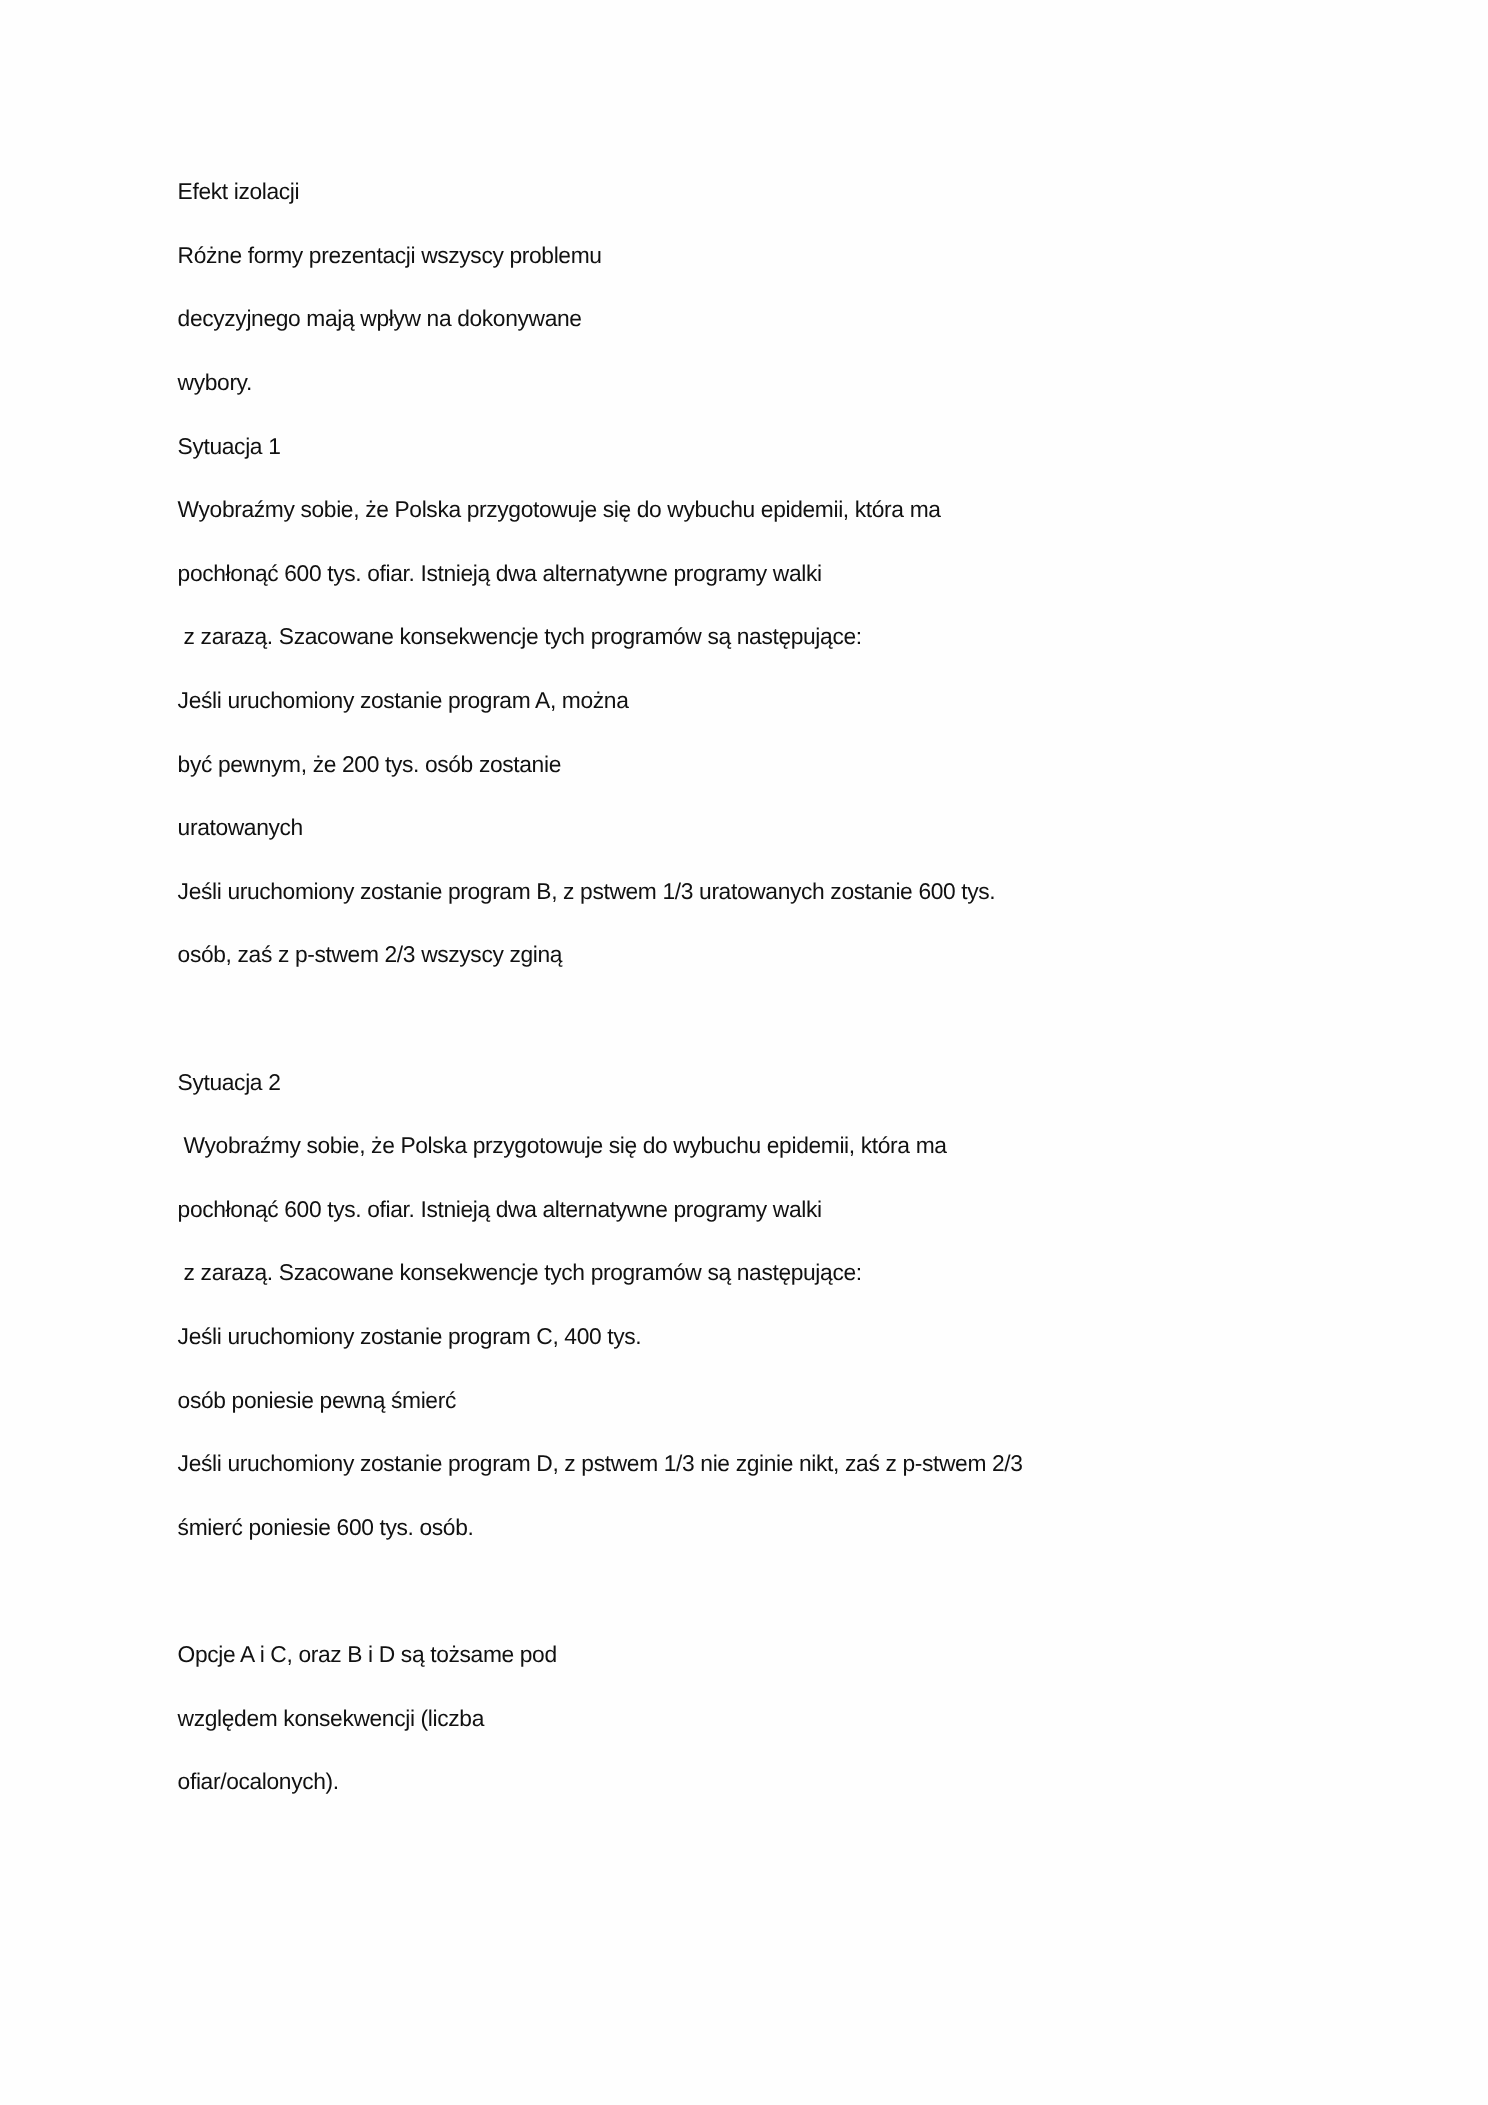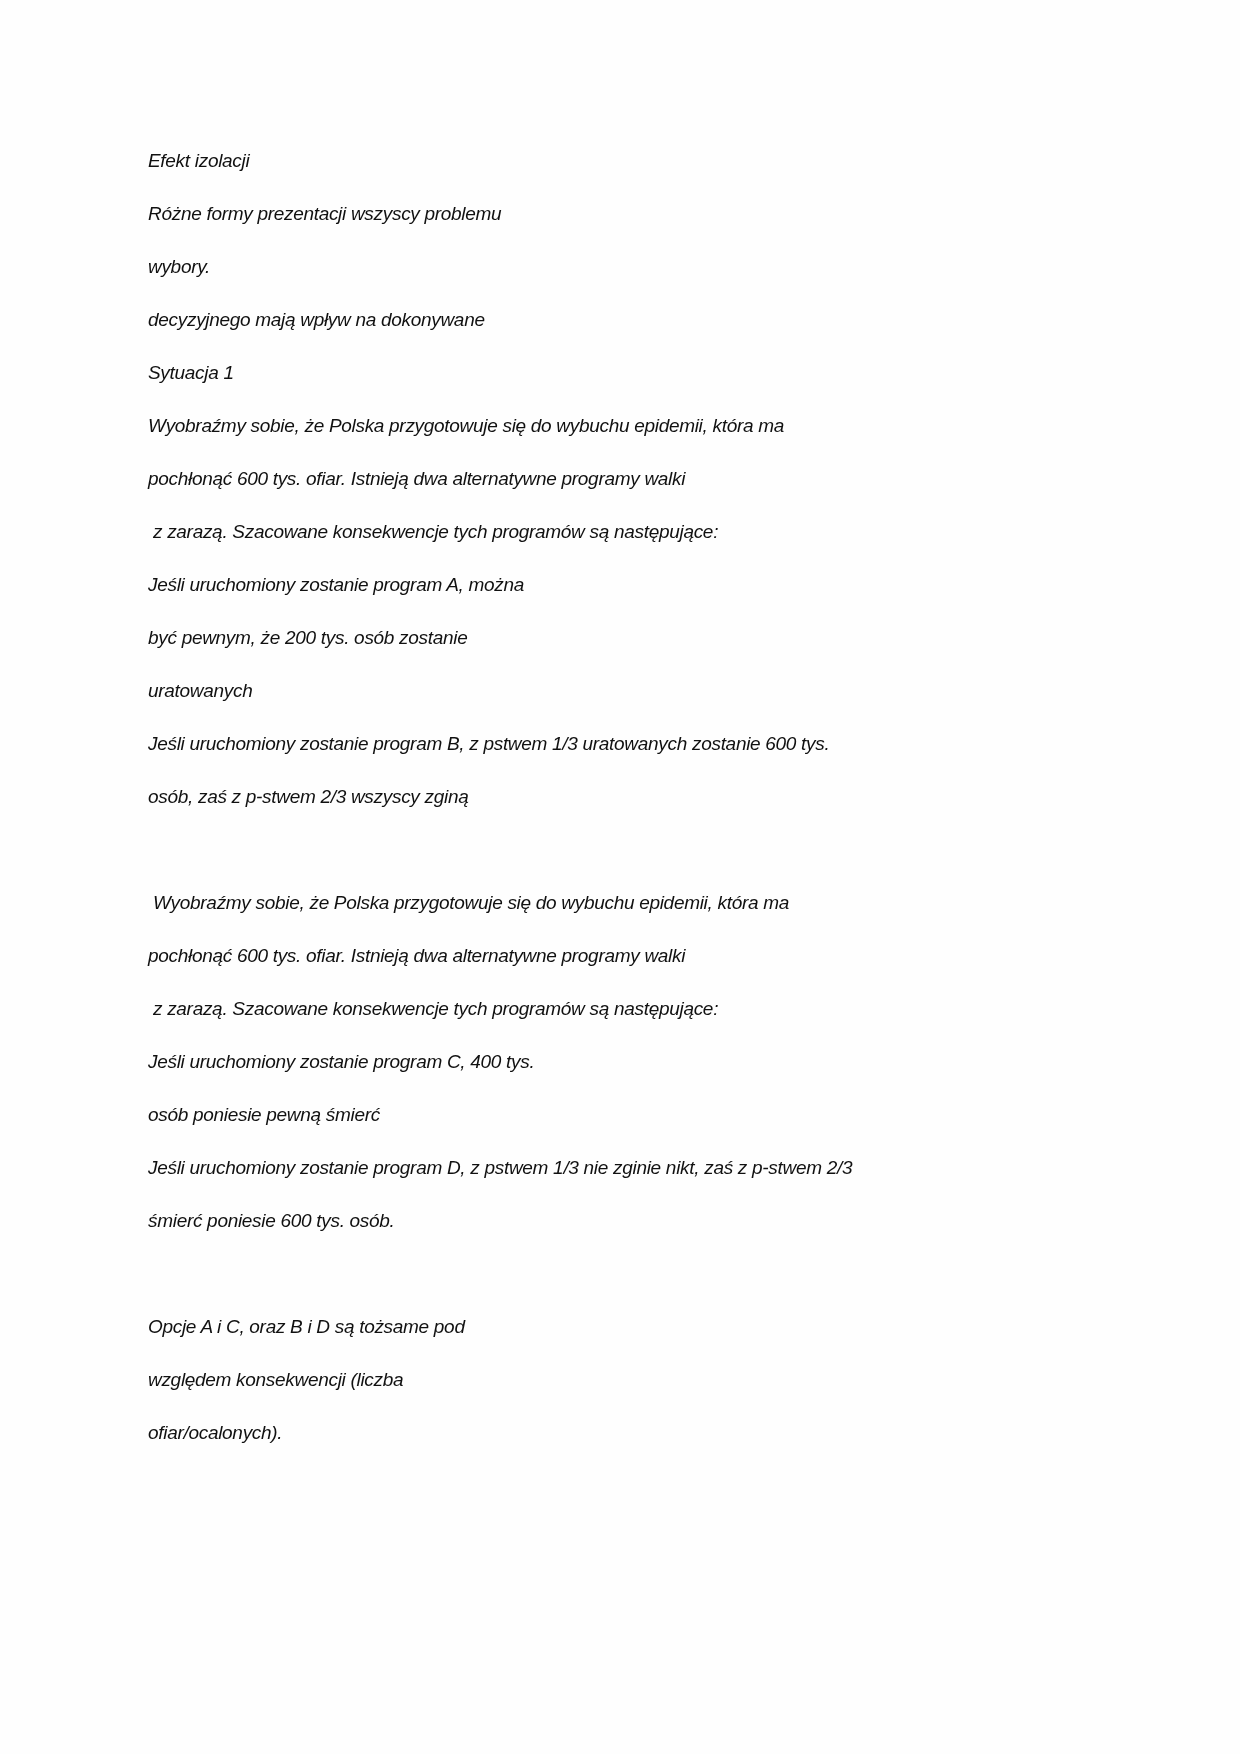--- a/index.html
+++ b/index.html
@@ -1,55 +1,55 @@
 <!DOCTYPE html>
 <html><head>
   <meta charset="utf-8">
   <style>
     html, body { margin: 0; padding: 0; background: #ffffff; }
     body { width: 1240px; height: 1754px; position: relative; overflow: hidden; }
     .page {
       position: absolute; left: 0; top: 0; width: 1240px; height: 1754px;
       background: #fefefe;
-      font-style: italic;
     }
     .content {
       position: absolute; left: 148px; top: 148px; width: 960px;
       font-family: "Liberation Sans", sans-serif;
       font-size: 19px;
       color: #111111;
       letter-spacing: -0.3px;
     }
     .line {
       height: 53px; line-height: 26px; white-space: pre;
     }
     .blank { height: 53px; }
   </style>
 </head>
 <body>
 
 <div class="page">
   <div class="content">
     <div class="line">Efekt izolacji</div>
     <div class="line">Różne formy prezentacji wszyscy problemu</div>
+    <div class="line">decyzyjnego mają wpływ na dokonywane</div>
     <div class="line">wybory.</div>
-    <div class="line">decyzyjnego mają wpływ na dokonywane</div>
 
     <div class="line">Sytuacja 1</div>
     <div class="line">Wyobraźmy sobie, że Polska przygotowuje się do wybuchu epidemii, która ma</div>
     <div class="line">pochłonąć 600 tys. ofiar. Istnieją dwa alternatywne programy walki</div>
     <div class="line"> z zarazą. Szacowane konsekwencje tych programów są następujące:</div>
     <div class="line">Jeśli uruchomiony zostanie program A, można</div>
     <div class="line">być pewnym, że 200 tys. osób zostanie</div>
     <div class="line">uratowanych</div>
     <div class="line">Jeśli uruchomiony zostanie program B, z pstwem 1/3 uratowanych zostanie 600 tys.</div>
     <div class="line">osób, zaś z p-stwem 2/3 wszyscy zginą</div>
 
     <div class="blank"></div>
 
+    <div class="line">Sytuacja 2</div>
     <div class="line"> Wyobraźmy sobie, że Polska przygotowuje się do wybuchu epidemii, która ma</div>
     <div class="line">pochłonąć 600 tys. ofiar. Istnieją dwa alternatywne programy walki</div>
     <div class="line"> z zarazą. Szacowane konsekwencje tych programów są następujące:</div>
     <div class="line">Jeśli uruchomiony zostanie program C, 400 tys.</div>
     <div class="line">osób poniesie pewną śmierć</div>
     <div class="line">Jeśli uruchomiony zostanie program D, z pstwem 1/3 nie zginie nikt, zaś z p-stwem 2/3</div>
     <div class="line">śmierć poniesie 600 tys. osób.</div>
 
     <div class="blank"></div>
 

